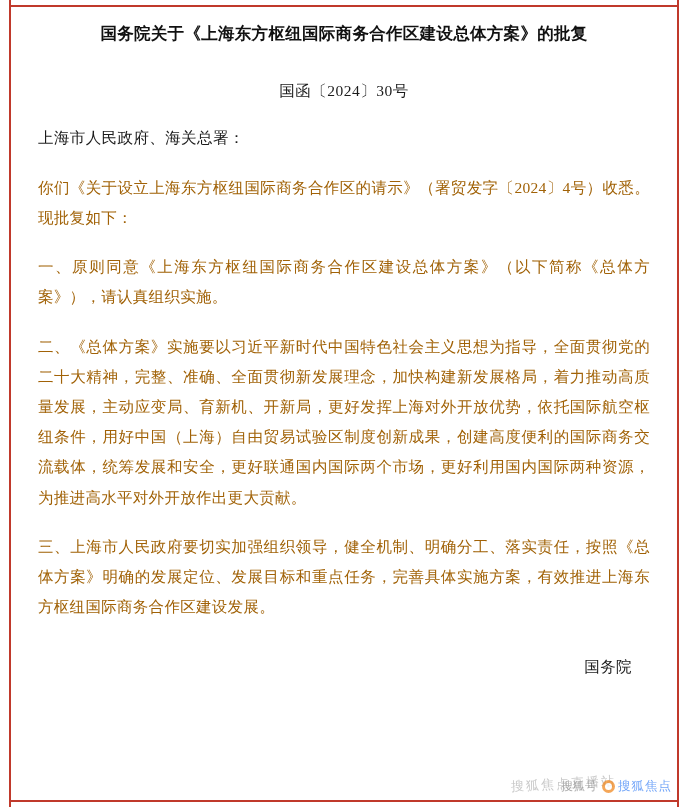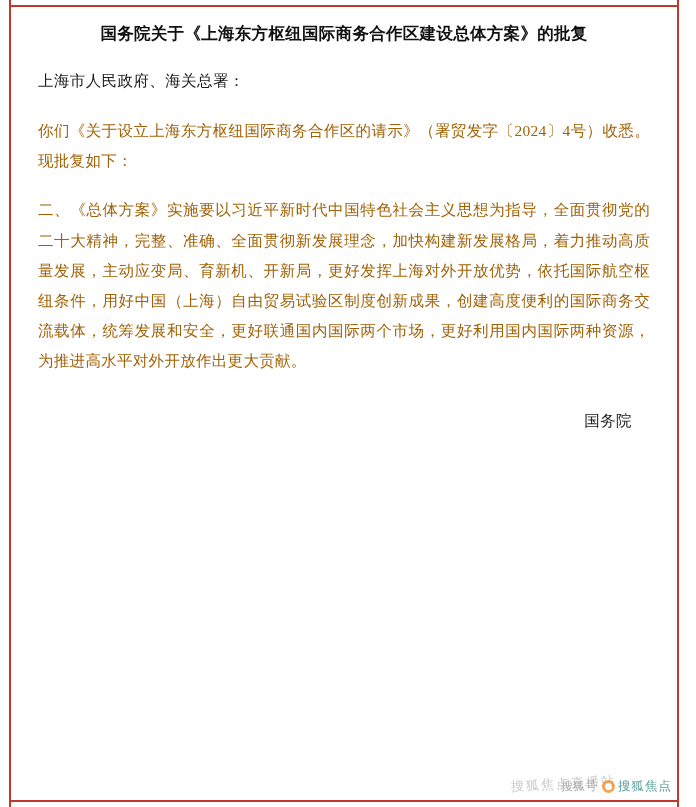--- a/index.html
+++ b/index.html
@@ -146,21 +146,21 @@
     left: 3px;
     top: 3px;
     width: 7px;
     height: 7px;
     border-radius: 50%;
     background: #ffffff;
   }
   .wm-brand {
     font-family: "Liberation Sans", sans-serif;
     font-size: 12.5px;
-    color: #0f766e;
+    color: #3b82f6;
     letter-spacing: 1px;
   }
   .wm-stamp {
     position: absolute;
     right: 72px;
     bottom: 14px;
     font-family: "Liberation Sans", sans-serif;
     font-size: 13px;
     color: #c9c9c9;
     letter-spacing: 2px;
@@ -174,28 +174,31 @@
 
   <div class="frame-top"></div>
   <div class="frame-bottom"></div>
   <div class="frame-left"></div>
   <div class="frame-right"></div>
 
   <div class="content">
 
     <h1 class="doc-title">国务院关于《上海东方枢纽国际商务合作区建设总体方案》的批复</h1>
 
+    <div class="doc-number">国函〔2024〕30号</div>
 
     <div class="salutation">上海市人民政府、海关总署：</div>
 
     <p class="para first-body">你们《关于设立上海东方枢纽国际商务合作区的请示》（署贸发字〔2024〕4号）收悉。现批复如下：</p>
 
+    <p class="para">一、原则同意《上海东方枢纽国际商务合作区建设总体方案》（以下简称《总体方案》），请认真组织实施。</p>
 
     <p class="para">二、《总体方案》实施要以习近平新时代中国特色社会主义思想为指导，全面贯彻党的二十大精神，完整、准确、全面贯彻新发展理念，加快构建新发展格局，着力推动高质量发展，主动应变局、育新机、开新局，更好发挥上海对外开放优势，依托国际航空枢纽条件，用好中国（上海）自由贸易试验区制度创新成果，创建高度便利的国际商务交流载体，统筹发展和安全，更好联通国内国际两个市场，更好利用国内国际两种资源，为推进高水平对外开放作出更大贡献。</p>
 
+    <p class="para">三、上海市人民政府要切实加强组织领导，健全机制、明确分工、落实责任，按照《总体方案》明确的发展定位、发展目标和重点任务，完善具体实施方案，有效推进上海东方枢纽国际商务合作区建设发展。</p>
 
 
     <div class="signature">国务院</div>
 
   </div>
 
   <div class="wm-stamp">搜狐焦点直播站</div>
 
   <div class="watermark">
     <span class="wm-label">搜狐号</span>

